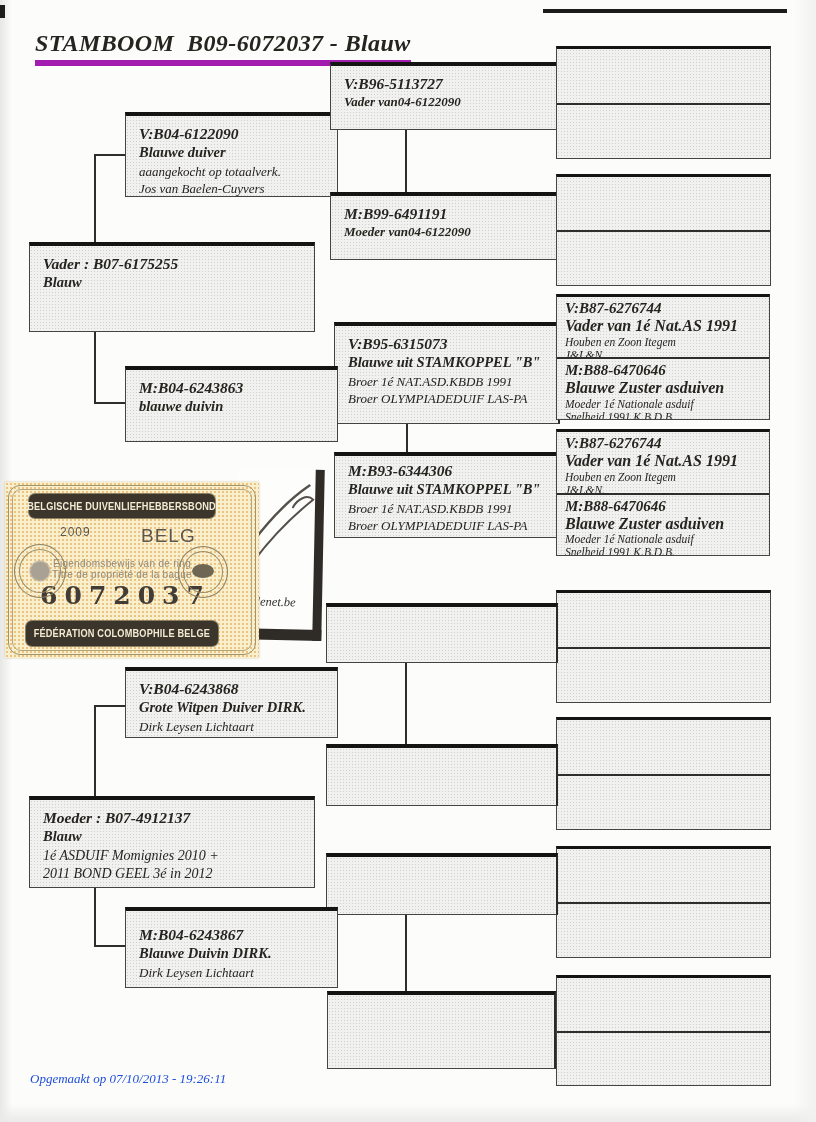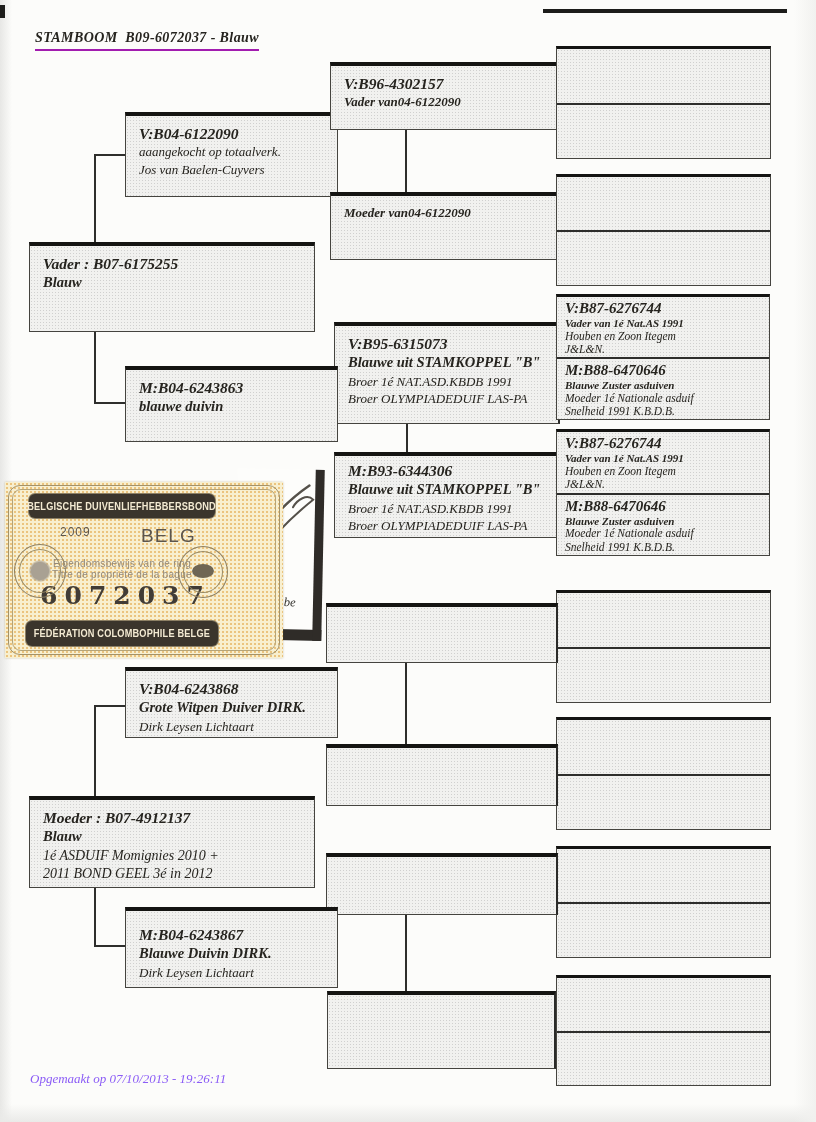--- a/index.html
+++ b/index.html
@@ -11,24 +11,24 @@
   
   .shade{position:absolute;pointer-events:none;}
   #shade-left{left:0;top:0;width:12px;height:1122px;background:linear-gradient(to right,#e7e7e5,rgba(252,252,250,0));}
   #shade-bottom{left:0;top:1104px;width:816px;height:18px;background:linear-gradient(to top,#eaeae8,rgba(252,252,250,0));}
   #shade-right{left:794px;top:0;width:22px;height:1122px;background:linear-gradient(to left,#f1f1ef,rgba(252,252,250,0));}
   .artifact{position:absolute;background:#1c1c1a;}
 
   
   #title{
     position:absolute;left:35px;top:30px;
-    font-size:14px;font-weight:bold;font-style:italic;letter-spacing:.4px;
-    border-bottom:2px solid #a21caf;padding-bottom:3px;white-space:pre;
-  }
-  #footer{position:absolute;left:30px;top:1071px;font-size:13px;font-style:italic;color:#8b5cf6;}
+    font-size:24px;font-weight:bold;font-style:italic;letter-spacing:.4px;
+    border-bottom:6px solid #a21caf;padding-bottom:3px;white-space:pre;
+  }
+  #footer{position:absolute;left:30px;top:1071px;font-size:13px;font-style:italic;color:#1d4ed8;}
 
   
   .dots{
     background-color:#f1f1ef;
     background-image:radial-gradient(circle,rgba(40,40,38,.16) .6px,transparent .8px);
     background-size:3px 3px;
   }
 
   
   .box{
@@ -44,38 +44,38 @@
   .box .nt2{font-size:14px;line-height:1.32;}
 
   
   .pair{
     position:absolute;box-sizing:border-box;display:flex;flex-direction:column;
     border:1px solid #45443f;border-top:3px solid #141412;
   }
   .cell{flex:1;padding:3px 4px 2px 8px;font-style:italic;overflow:hidden;}
   .cell.b{border-top:2px solid #2e2e2c;}
   .cell .id{font-weight:bold;font-size:15px;line-height:1.15;}
-  .cell .nm{font-weight:bold;font-size:11px;line-height:1.15;}
+  .cell .nm{font-weight:bold;font-size:16px;line-height:1.15;}
   .cell .nt{font-size:11.5px;line-height:1.15;}
 
   
   .vline,.hline{position:absolute;background:#2e2e2c;}
 
   
   #sig-card{
     position:absolute;left:236px;top:469px;width:78px;height:160px;
     background:#fdfdfb;border-right:9px solid #2f2c28;border-bottom:11px solid #2f2c28;
     transform:rotate(1.2deg);z-index:4;
   }
   #sig-email{position:absolute;left:1px;top:126px;font-style:italic;font-size:12.5px;color:#33312c;white-space:nowrap;}
   #sig-squiggle{position:absolute;left:0;top:6px;}
 
   
   #sticker{
-    position:absolute;left:5px;top:482px;width:278px;height:176px;z-index:5;
+    position:absolute;left:5px;top:482px;width:254px;height:176px;z-index:5;
     background-color:#f8efcf;
     background-image:radial-gradient(circle,rgba(224,160,60,.55) .8px,transparent 1px);
     background-size:4px 4px;
     box-shadow:0 0 2px rgba(120,100,40,.35);
   }
   .frame{position:absolute;border:1px solid #a3926a;pointer-events:none;}
   #frame-outer{left:3px;top:3px;right:3px;bottom:3px;border-radius:12px;}
   #frame-inner{left:7px;top:7px;right:7px;bottom:7px;border-radius:9px;border-color:#b5a478;}
   .banner{
     position:absolute;background:#3b352c;border-radius:6px;color:#f3ead2;
@@ -125,29 +125,31 @@
   <div class="vline" style="left:406px;top:423px;width:2px;height:30px;"></div>
   <div class="vline" style="left:405px;top:662px;width:2px;height:83px;"></div>
   <div class="vline" style="left:405px;top:914px;width:2px;height:78px;"></div>
   <div class="vline" style="left:94px;top:706px;width:2px;height:91px;"></div>
   <div class="hline" style="left:94px;top:705px;width:32px;height:2px;"></div>
   <div class="vline" style="left:94px;top:887px;width:2px;height:60px;"></div>
   <div class="hline" style="left:94px;top:945px;width:32px;height:2px;"></div>
 
   <div class="box dots" style="left:125px;top:112px;width:213px;height:85px;">
     <div class="id">V:B04-6122090</div>
+    <div class="nm">Blauwe duiver</div>
     <div class="nt">aaangekocht op totaalverk.</div>
     <div class="nt">Jos van Baelen-Cuyvers</div>
   </div>
 
   <div class="box dots g3" style="left:330px;top:62px;width:232px;height:68px;">
-    <div class="id">V:B96-4302157</div>
+    <div class="id">V:B96-5113727</div>
     <div class="ntb">Vader van04-6122090</div>
   </div>
   <div class="box dots g3" style="left:330px;top:192px;width:232px;height:68px;">
+    <div class="id">M:B99-6491191</div>
     <div class="ntb">Moeder van04-6122090</div>
   </div>
 
   <div class="box dots" style="left:29px;top:242px;width:286px;height:90px;">
     <div class="id">Vader : B07-6175255</div>
     <div class="nm">Blauw</div>
   </div>
 
   <div class="box dots g3" style="left:334px;top:322px;width:226px;height:102px;">
     <div class="id">V:B95-6315073</div>

